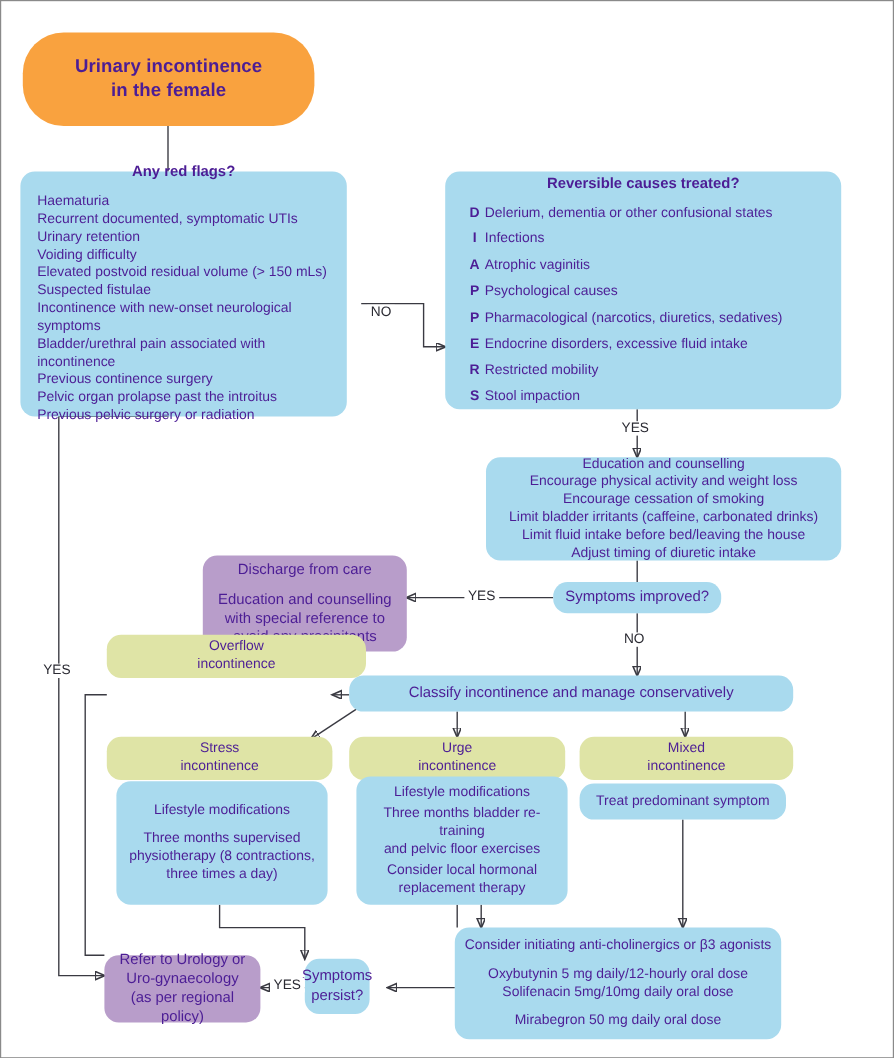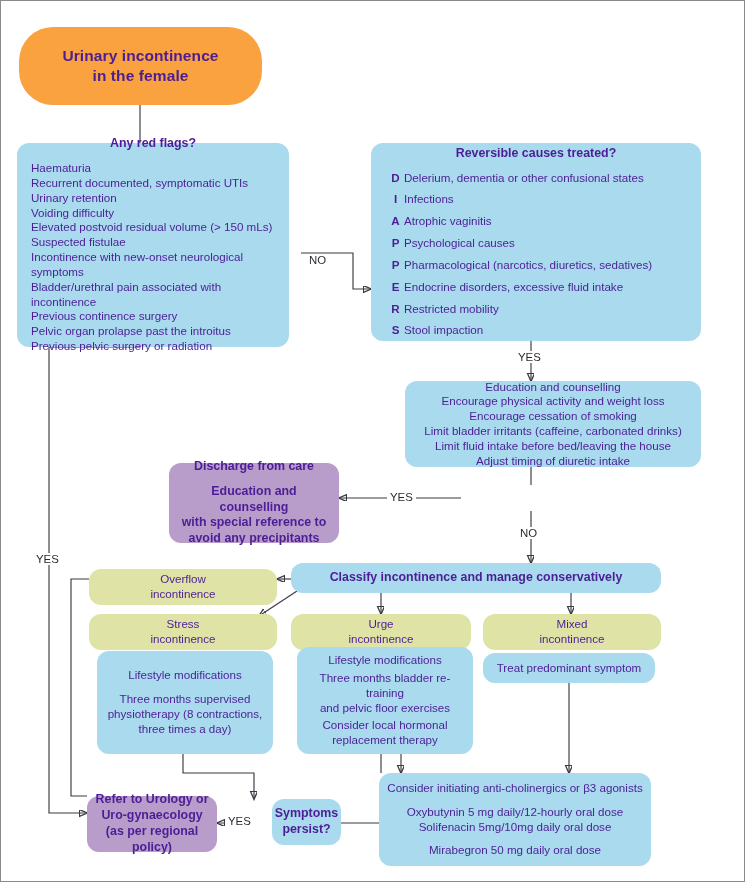--- a/index.html
+++ b/index.html
@@ -25,21 +25,21 @@
     border-radius:12px;
   }
   .orange{background:#f9a23f;border-radius:34px;}
   .blue{background:#a9daee;}
   .olive{background:#dfe4a6;}
   .purple{background:#b89dca;}
 
   .title-node{font-size:15.5px;font-weight:bold;letter-spacing:.1px;}
   .hdr{font-size:12.4px;font-weight:bold;margin-bottom:9px;}
   .body-txt{font-size:11.6px;}
-  .bold-txt{font-size:12.4px;font-weight:bold;}
+  .bold-txt{font-size:12.4px;font-weight:normal;}
   .left-list{align-items:flex-start;text-align:left;}
   .left-list .hdr{align-self:center;}
   .row{display:flex;}
   .key{width:17px;flex:0 0 17px;font-weight:bold;text-align:center;}
   .gap{height:9px;}
 
   .lbl{
     position:absolute;
     font-size:11.4px;
     color:#2b2b33;
@@ -156,33 +156,36 @@
 
   <div class="node blue body-txt" style="left:404px;top:380px;width:296px;height:86px;padding:8px 10px;">
     <span>Education and counselling</span>
     <span>Encourage physical activity and weight loss</span>
     <span>Encourage cessation of smoking</span>
     <span>Limit bladder irritants (caffeine, carbonated drinks)</span>
     <span>Limit fluid intake before bed/leaving the house</span>
     <span>Adjust timing of diuretic intake</span>
   </div>
 
+  <div class="node blue bold-txt" style="left:460px;top:484px;width:140px;height:26px;">
+    <span>Symptoms improved?</span>
+  </div>
 
   <div class="node purple" style="left:168px;top:462px;width:170px;height:80px;padding:8px;">
     <span class="bold-txt" style="margin-bottom:9px;">Discharge from care</span>
     <span class="bold-txt">Education and counselling</span>
     <span class="bold-txt">with special reference to</span>
     <span class="bold-txt">avoid any precipitants</span>
   </div>
 
   <div class="node blue bold-txt" style="left:290px;top:562px;width:370px;height:30px;">
     <span>Classify incontinence and manage conservatively</span>
   </div>
 
-  <div class="node olive body-txt" style="left:88px;top:568px;width:188px;height:36px;">
+  <div class="node olive body-txt" style="left:88px;top:528px;width:216px;height:36px;">
     <span>Overflow</span>
     <span>incontinence</span>
   </div>
 
   <div class="node olive body-txt" style="left:88px;top:613px;width:188px;height:36px;">
     <span>Stress</span>
     <span>incontinence</span>
   </div>
 
   <div class="node olive body-txt" style="left:290px;top:613px;width:180px;height:36px;">
@@ -219,21 +222,21 @@
 
   <div class="node blue body-txt" style="left:378px;top:772px;width:272px;height:93px;padding:6px 8px;">
     <span>Consider initiating anti-cholinergics or β3 agonists</span>
     <span class="gap"></span>
     <span>Oxybutynin 5 mg daily/12-hourly oral dose</span>
     <span>Solifenacin 5mg/10mg daily oral dose</span>
     <span class="gap"></span>
     <span>Mirabegron 50 mg daily oral dose</span>
   </div>
 
-  <div class="node blue bold-txt" style="left:253px;top:798px;width:69px;height:46px;margin-left:18px;">
+  <div class="node blue bold-txt" style="left:253px;top:798px;width:54px;height:46px;">
     <span>Symptoms</span>
     <span>persist?</span>
   </div>
 
   <div class="node purple bold-txt" style="left:86px;top:795px;width:130px;height:56px;padding:4px;border-radius:12px;">
     <span>Refer to Urology or</span>
     <span>Uro-gynaecology</span>
     <span>(as per regional policy)</span>
   </div>
 

